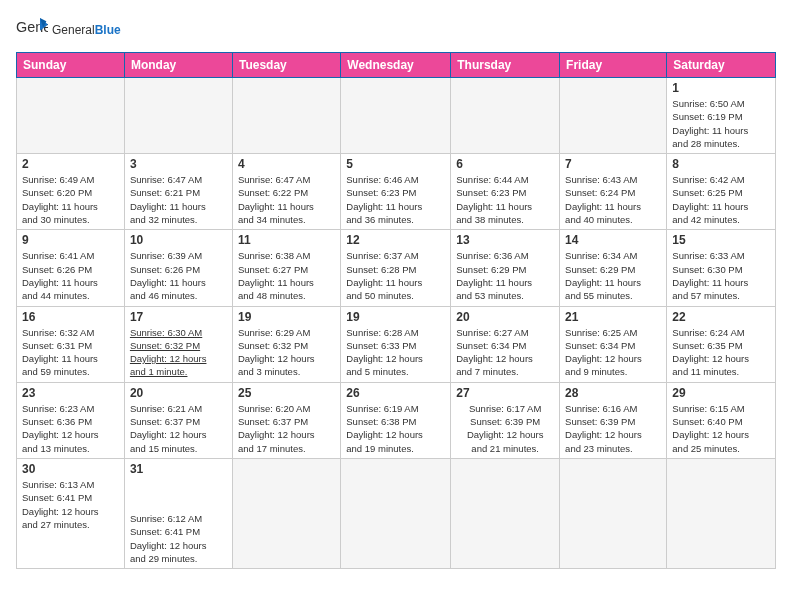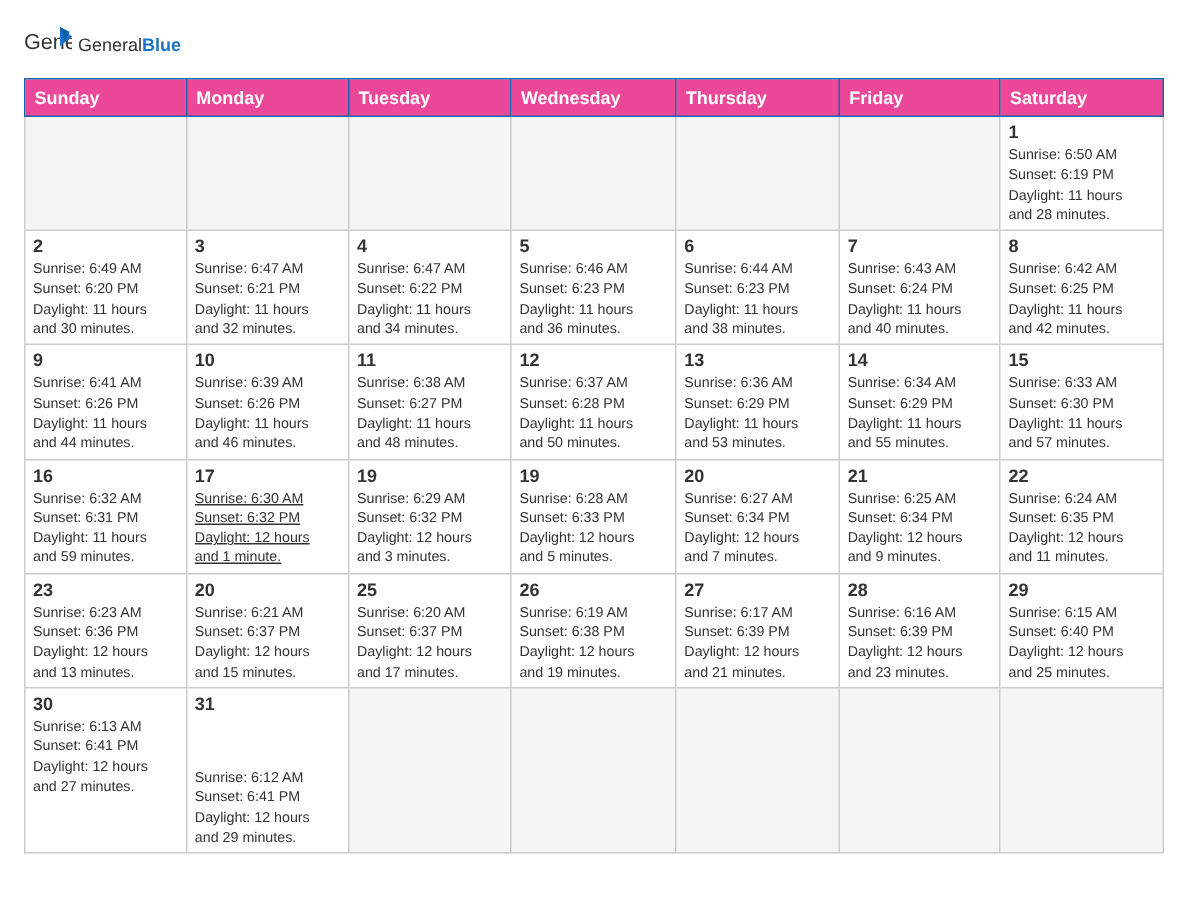--- a/index.html
+++ b/index.html
@@ -306,21 +306,21 @@
         </td>
         <td>
           <span class="day-number">26</span>
           <div class="day-info" style="white-space: pre-line;">Sunrise: 6:19 AM
 Sunset: 6:38 PM
 Daylight: 12 hours
 and 19 minutes.</div>
         </td>
         <td>
           <span class="day-number">27</span>
-          <div class="day-info" style="white-space: pre-line;">Sunrise: 6:17 AM
+          <div class="day-info" style="white-space: pre-line; text-align: center;">Sunrise: 6:17 AM
 Sunset: 6:39 PM
 Daylight: 12 hours
 and 21 minutes.</div>
         </td>
         <td>
           <span class="day-number">28</span>
           <div class="day-info" style="white-space: pre-line;">Sunrise: 6:16 AM
 Sunset: 6:39 PM
 Daylight: 12 hours
 and 23 minutes.</div>

